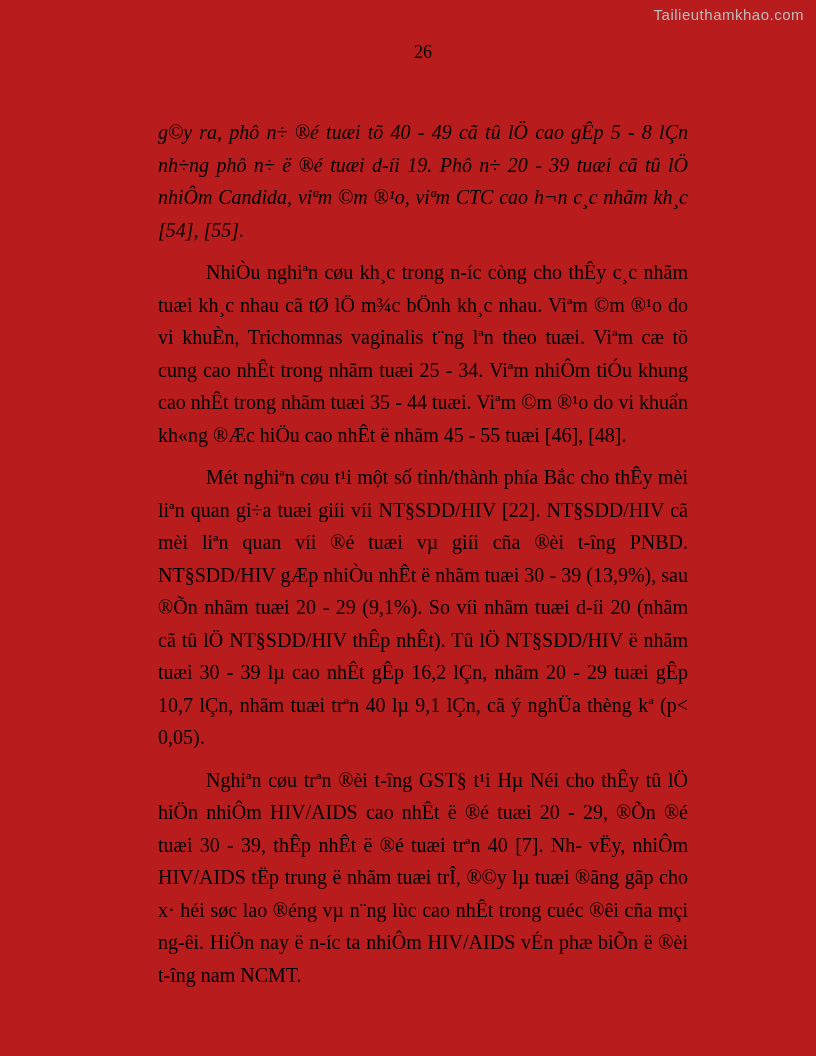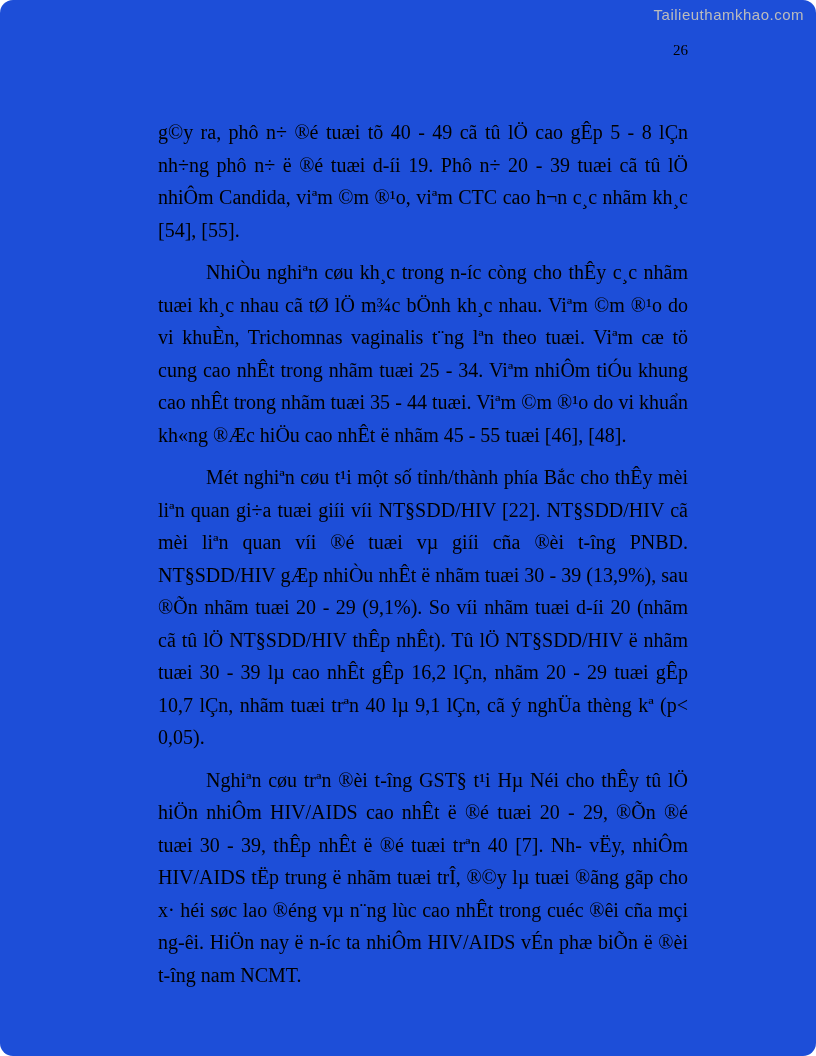--- a/index.html
+++ b/index.html
@@ -4,58 +4,58 @@
 <style>
   html, body {
     margin: 0;
     padding: 0;
     background: #ffffff;
   }
   .page {
     position: relative;
     width: 816px;
     height: 1056px;
-    background: #1d4ed8;
+    background: #b91c1c;
     overflow: hidden;
     font-family: "Liberation Serif", "DejaVu Serif", serif;
     color: #000000;
-    border-radius: 13px;
   }
   .watermark {
     position: absolute;
     top: 6px;
     right: 12px;
     font-family: "Liberation Sans", "DejaVu Sans", sans-serif;
     font-size: 15px;
     color: #bcbcbc;
     letter-spacing: 0.5px;
   }
   .page-number {
     position: absolute;
     top: 42px;
     left: 158px;
     width: 530px;
-    text-align: right;
-    font-size: 15px;
+    text-align: center;
+    font-size: 18px;
   }
   .body-text {
     position: absolute;
     top: 116px;
     left: 158px;
     width: 530px;
     font-size: 20px;
     line-height: 32.5px;
     text-align: justify;
   }
   .para {
     margin: 0 0 10px 0;
     text-indent: 48px;
   }
   .para.no-indent {
     text-indent: 0;
+    font-style: italic;
   }
 </style>
 </head>
 <body>
 
 <div class="page">
   <div class="watermark">Tailieuthamkhao.com</div>
 
   <div class="page-number">26</div>
 

